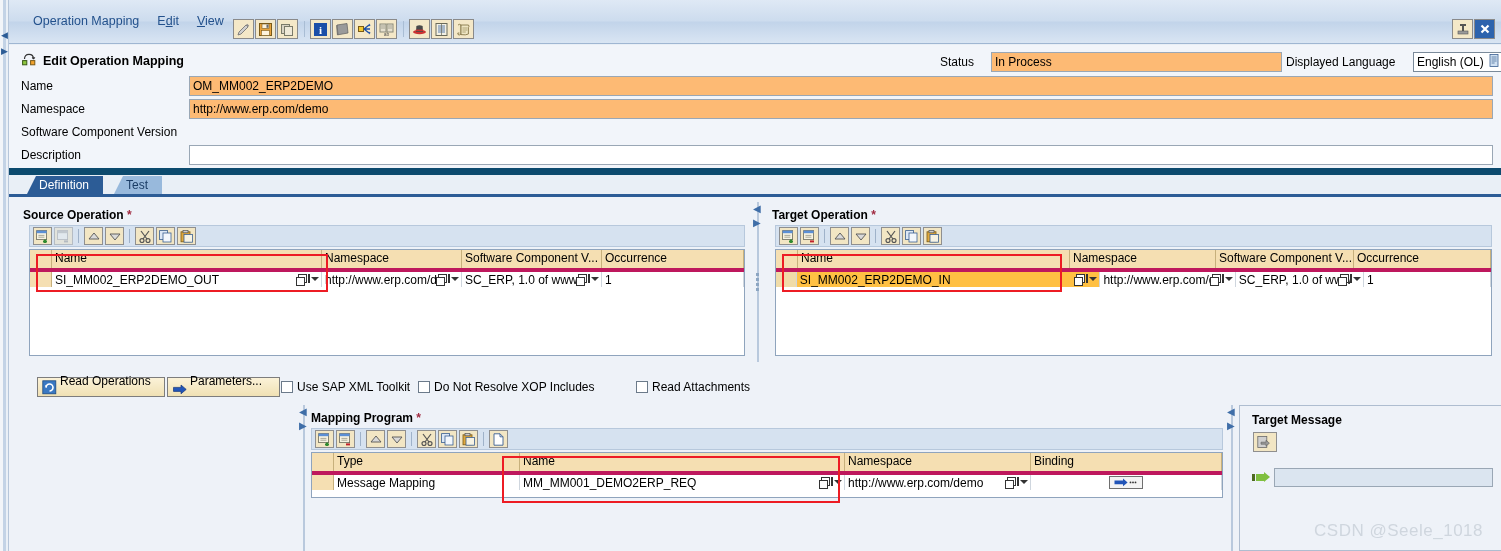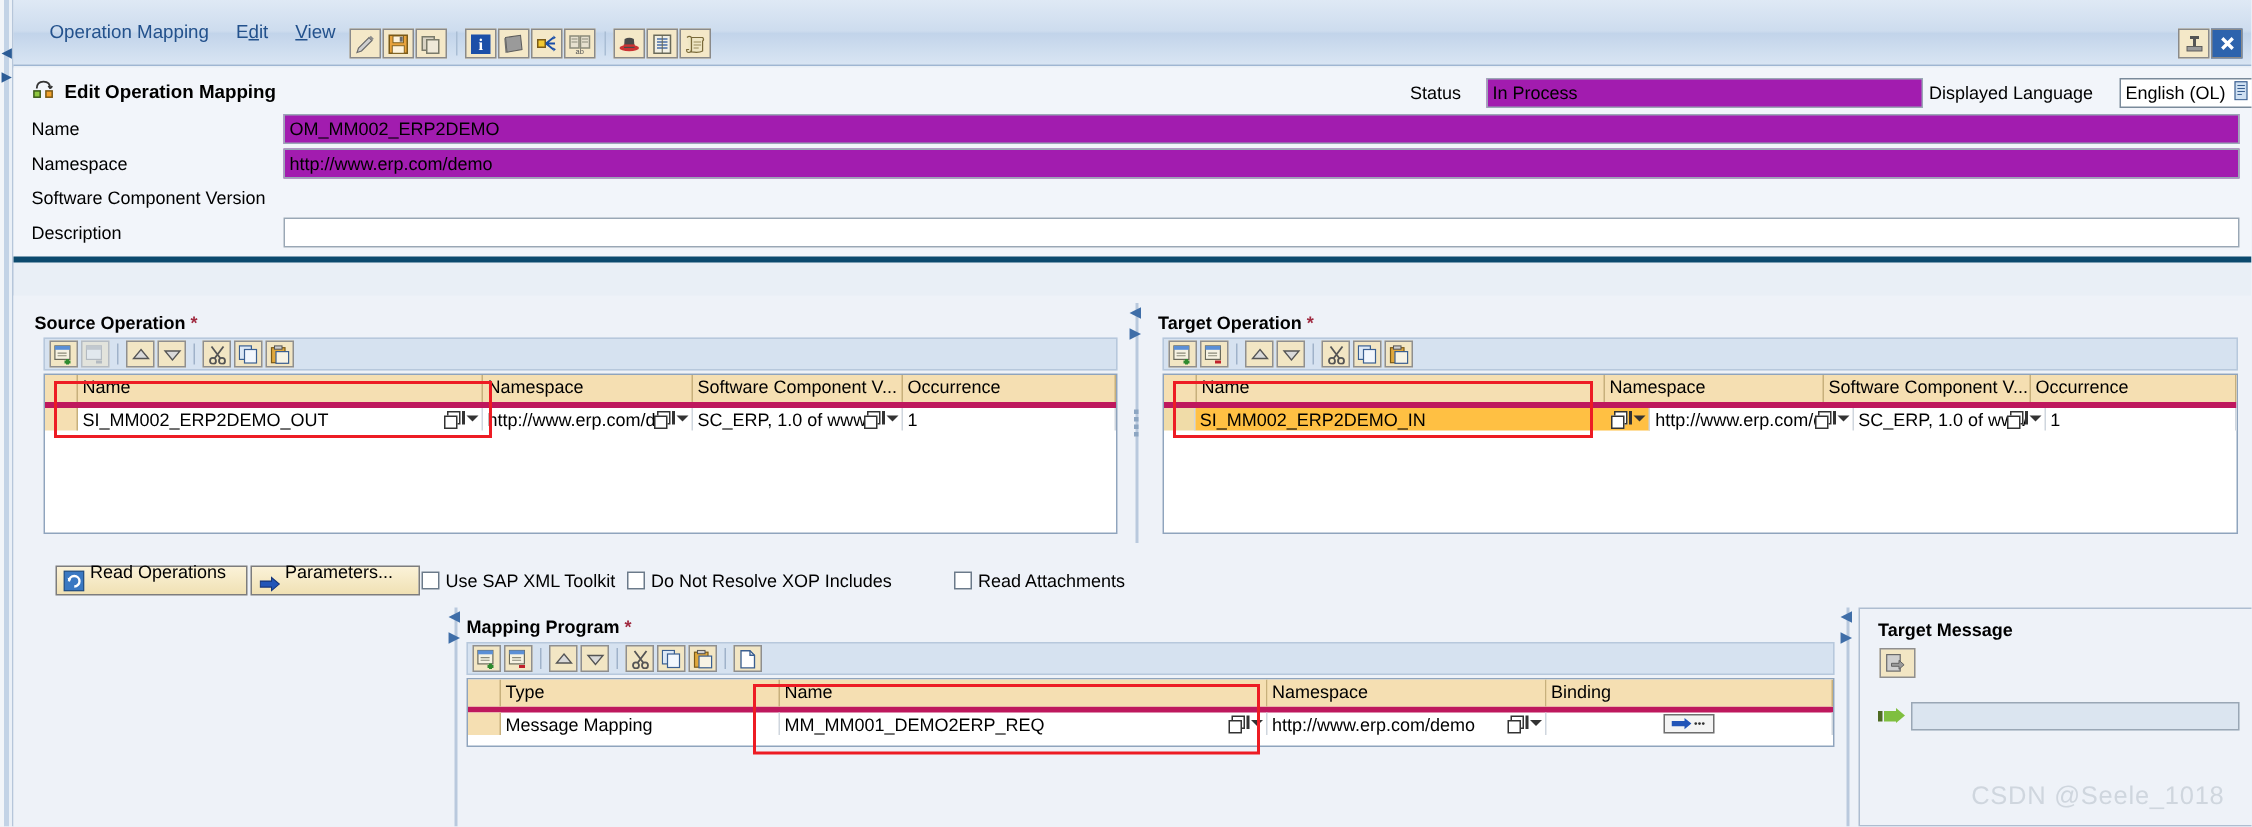--- a/index.html
+++ b/index.html
@@ -54,28 +54,28 @@
   .tb-sep { width: 1px; height: 16px; background: #a9bdd4; margin: 0 5px; }
 
   .win-btns { position: absolute; right: 5px; top: 19px; display: flex; }
   .win-btns .tb-btn { background:#f4e8c8; }
   .win-btns .tb-btn.close { background:#2d63ad; }
 
   
   .form-head {
     position: absolute; left: 9px; top: 45px; right: 0; height: 130px;
     background: #f2f5fa;
-    border-bottom: 4px solid #0c4a6e;
+    border-bottom: 7px solid #0c4a6e;
   }
   .title-row { position: absolute; left: 12px; top: 7px; display:flex; align-items:center; gap:6px; }
   .title-row .t-txt { font-weight: bold; font-size: 12.5px; }
   .flabel { position:absolute; font-size:12px; line-height:20px; color:#000; }
   .finput {
     position: absolute; height: 20px; border: 1px solid #9aa7b5;
-    background: #a21caf; font-size: 12px; line-height: 18px;
+    background: #fdba74; font-size: 12px; line-height: 18px;
     padding: 0 3px; color:#000; white-space: nowrap; overflow:hidden;
   }
   .finput.white { background:#ffffff; }
   .finput.lang { background:#ffffff; border:1px solid #7a8a9a; }
 
   
   .tabstrip { position:absolute; left:9px; top:176px; right:0; height:21px; }
   .tabstrip .baseline { position:absolute; left:0; bottom:0; width:100%; height:3px; background:#2c5c96; }
   .tab {
     position:absolute; bottom:3px; height:18px; padding:0 14px 0 12px;
@@ -305,20 +305,25 @@
     <div class="flabel" style="left:1277px; top:7px;">Displayed Language</div>
     <div class="finput lang" style="left:1404px; top:7px; width:90px; padding-right:14px;">English (OL)</div>
     <div style="position:absolute;left:1480px;top:9px;">
       <svg width="11" height="13" viewBox="0 0 11 13">
           <rect x="1" y="0.5" width="8" height="12" fill="#cfe0f2" stroke="#3a5f91" stroke-width="0.8"></rect>
           <path d="M2.6 3h5M2.6 5h5M2.6 7h5M2.6 9h3" stroke="#3a5f91" stroke-width="0.7"></path>
         </svg>
     </div>
   </div>
 
+  <div class="tabstrip">
+    <div class="baseline"></div>
+    <div class="tab active" style="left:18px;">Definition</div>
+    <div class="tab inactive" style="left:105px;">Test</div>
+  </div>
 
   <div class="body-area">
 
     <div class="panel-title" style="left:14px; top:11px;">
       <span>Source Operation</span>
       <span class="req">*</span>
     </div>
 
     <div class="mini-toolbar" style="left:20px; top:28px; width:716px;">
       <div class="mtb">

